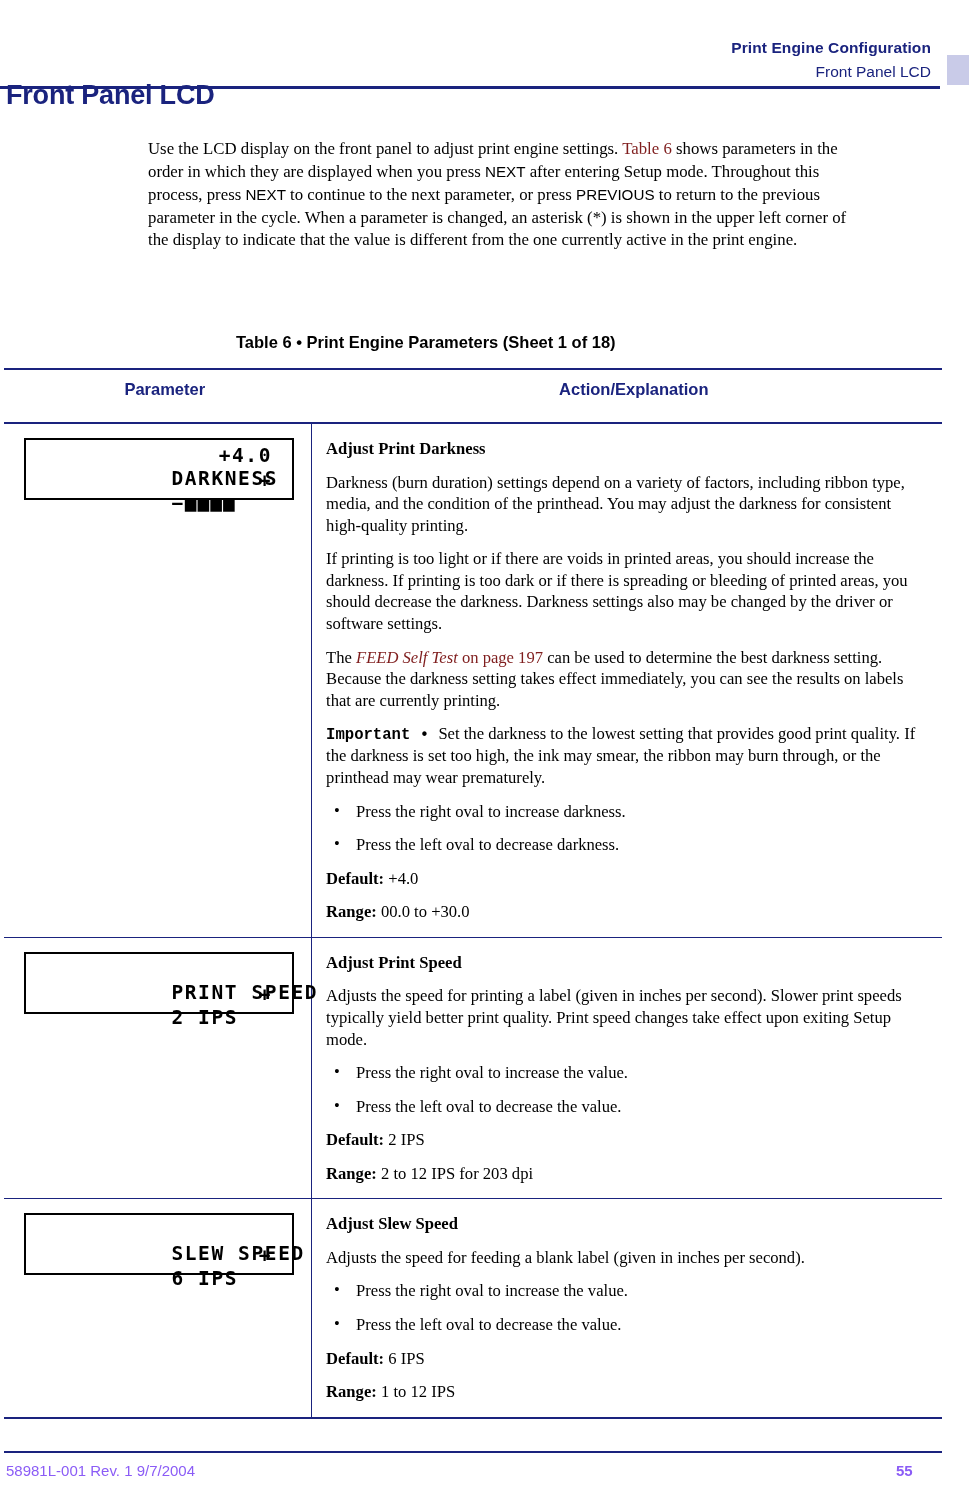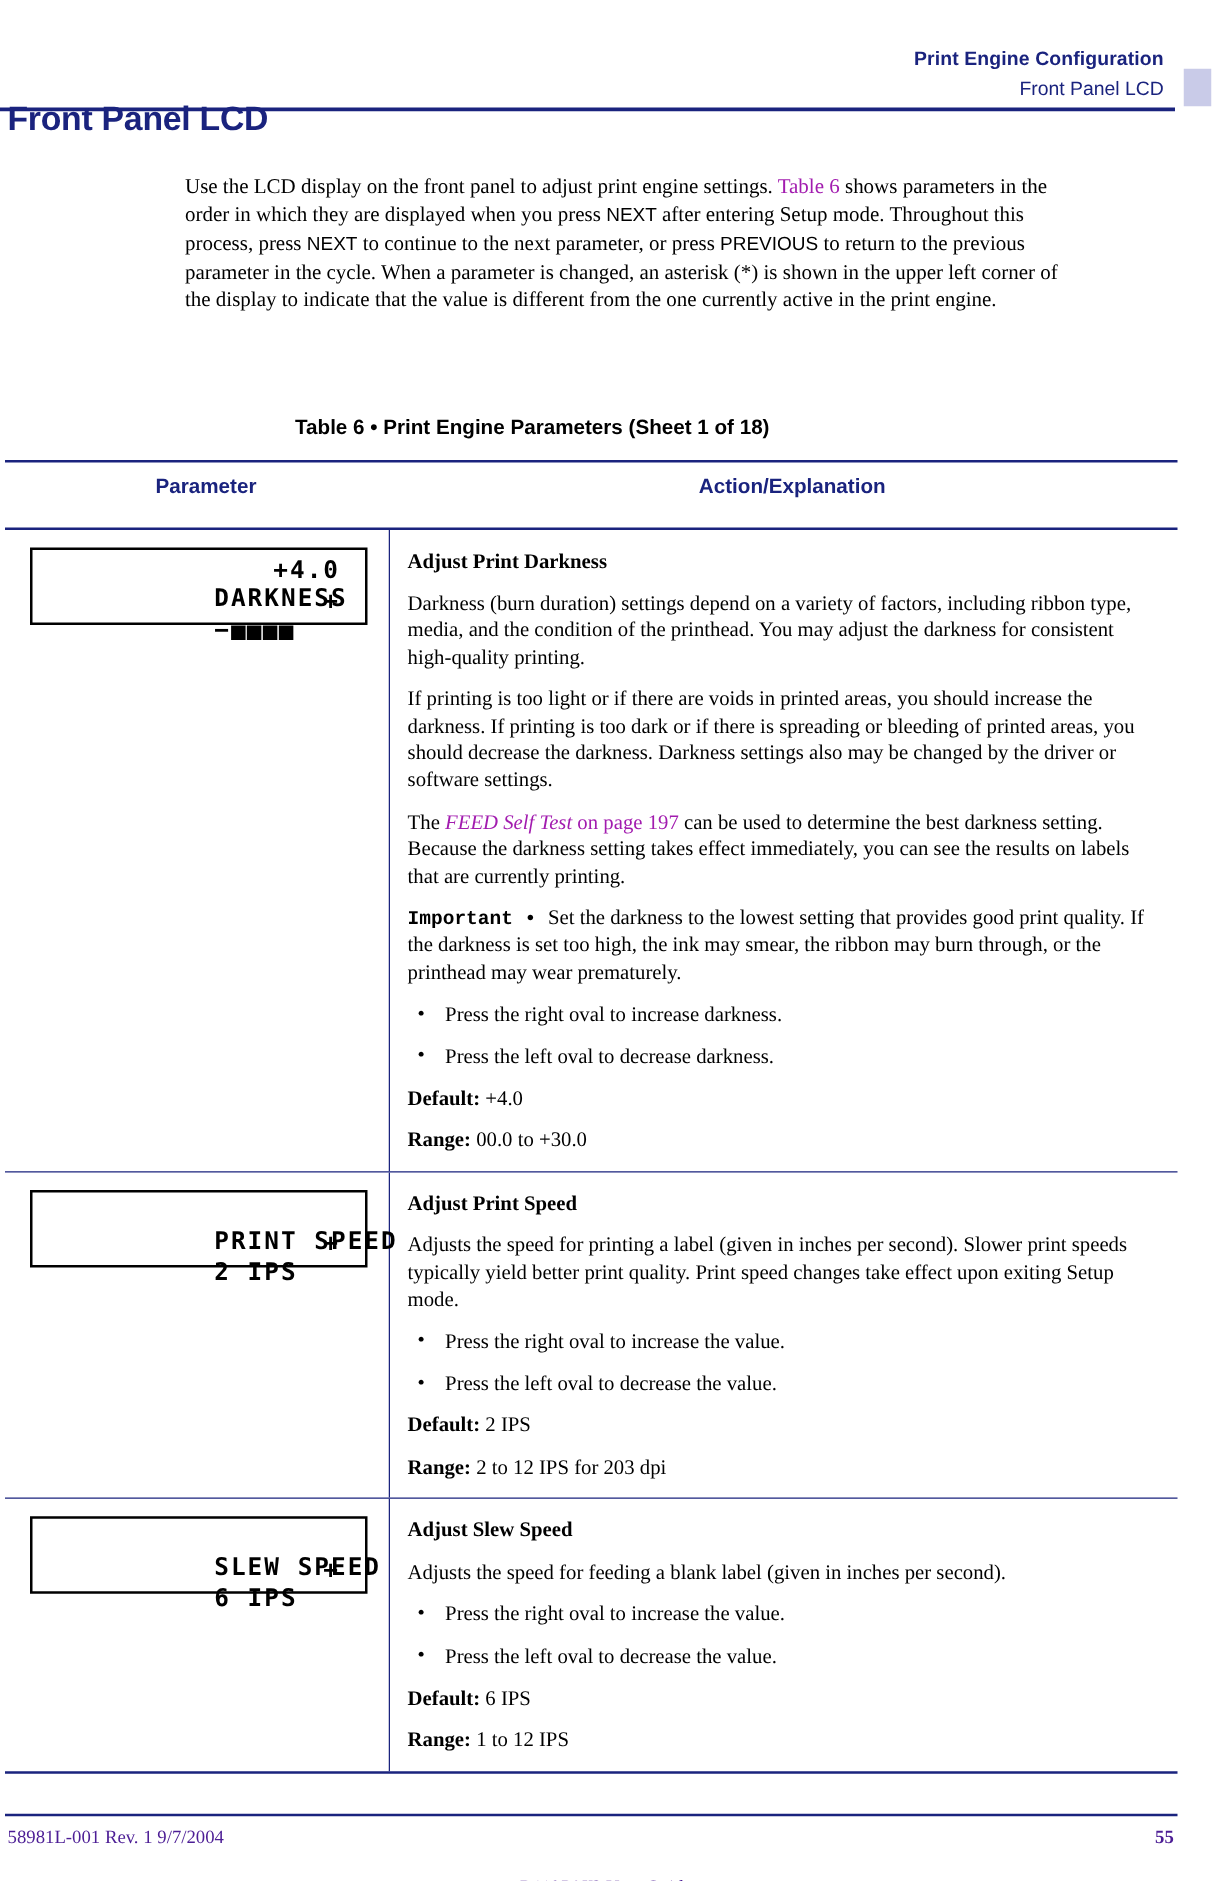--- a/index.html
+++ b/index.html
@@ -75,21 +75,21 @@
   
   .intro {
     position: absolute;
     left: 148px;
     top: 138px;
     width: 700px;
     font-size: 16.8px;
     line-height: 1.36;
     text-align: left;
   }
-  .link { color: #a21caf; }
+  .link { color: #7f1d1d; }
   .sans { font-family: "Liberation Sans", sans-serif; font-size: 15.2px; margin-top: 20px; }
 
   
   .table-caption {
     position: absolute;
     left: 236px;
     top: 333px;
     font-family: "Liberation Sans", sans-serif;
     font-weight: bold;
     font-size: 16.5px;
@@ -219,27 +219,27 @@
     width: 938px;
     height: 2.2px;
     background: #1a237e;
   }
   .footer {
     position: absolute;
     top: 1462px;
     left: 0;
     width: 788px;
     height: 30px;
-    font-family: Liberation Serif, serif;
+    font-family: Liberation Sans, sans-serif;
     font-size: 15px;
-    color: #4c1d95;
+    color: #8b5cf6;
   }
   .footer-left { position: absolute; left: 6px; top: 0; }
   .footer-center { position: absolute; left: 416px; top: 0; margin-top: 40px; }
-  .footer-right { position: absolute; left: 924px; top: 0; font-weight: bold; }
+  .footer-right { position: absolute; left: 896px; top: 0; font-weight: bold; }
   .footer-center .ital { font-style: italic; }
 </style>
 </head>
 <body>
 
 <div class="page-header">
   <div class="header-text header-line1">Print Engine Configuration</div>
   <div class="header-text header-line2">Front Panel LCD</div>
   <div class="header-rule"></div>
   <div class="header-square"></div>

